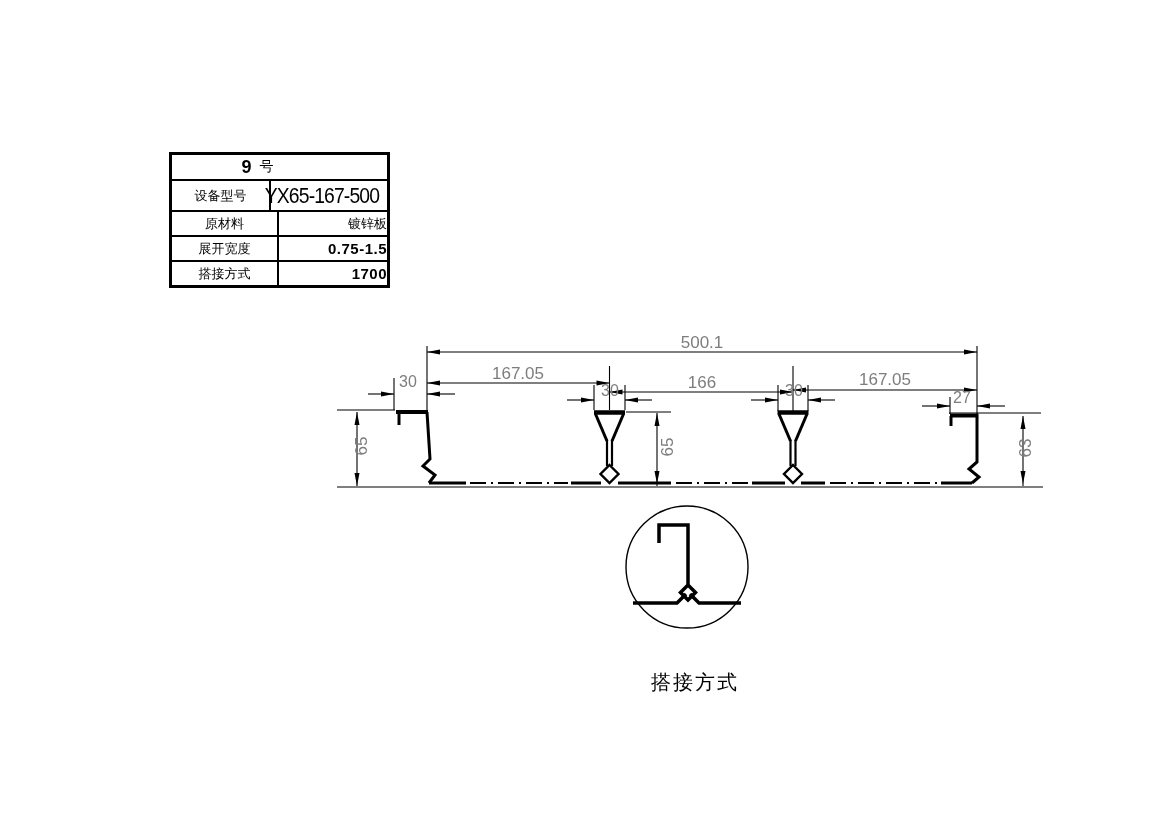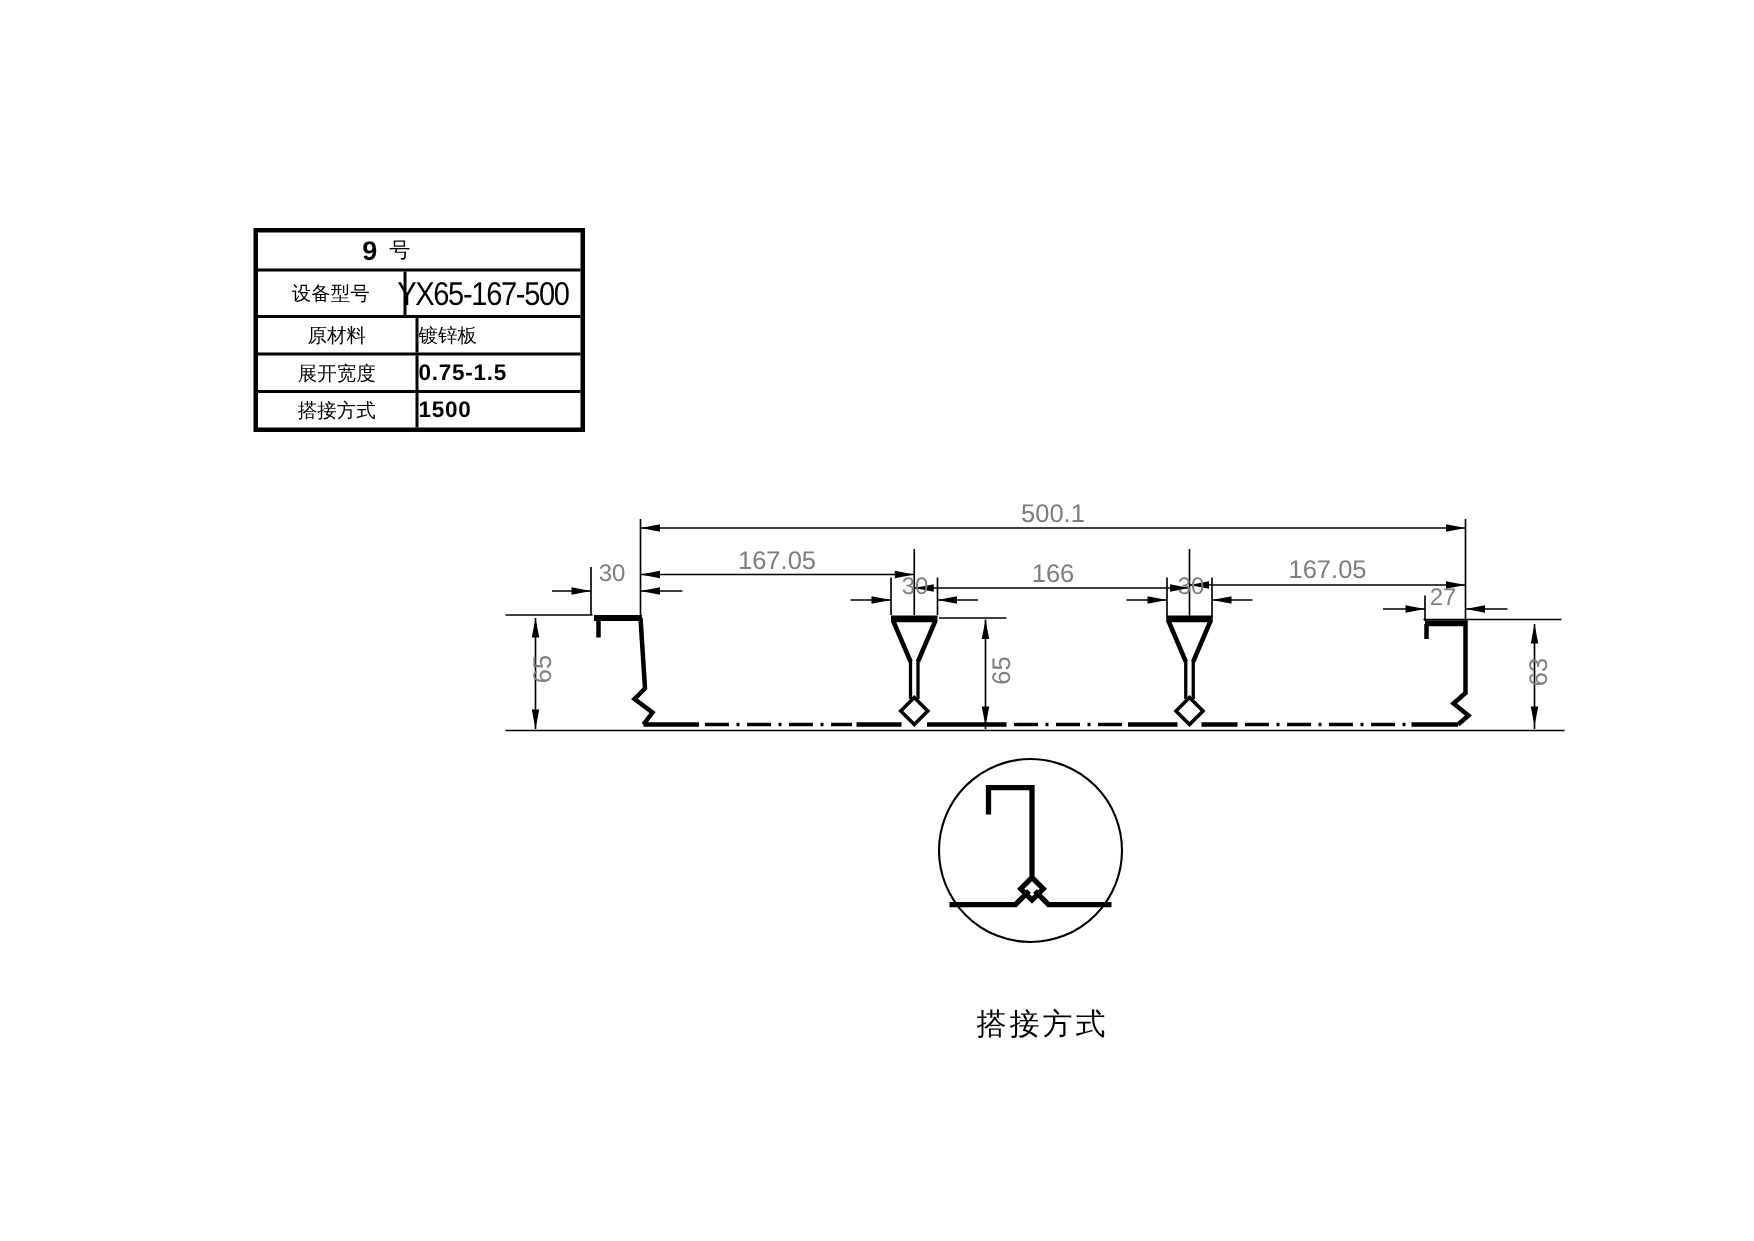--- a/index.html
+++ b/index.html
@@ -7,21 +7,21 @@
          font-family:"Liberation Sans",sans-serif;color:#000;}
   
   .spec-table{position:absolute;left:169px;top:152px;width:215px;border:3px solid #000;background:#fff;}
   .t-row{display:flex;align-items:center;border-top:2.5px solid #000;}
   .t-row:first-child{border-top:none;}
   .t-header{height:24px;justify-content:center;}
   .t-header .num{font-weight:bold;font-size:18px;letter-spacing:1px;margin-right:7px;transform:translateX(-22px);}
   .t-header .suffix{font-size:14px;transform:translateX(-22px);}
   .cell-label{width:105px;align-self:stretch;display:flex;align-items:center;justify-content:center;
               border-right:2.5px solid #000;font-size:13px;}
-  .cell-value{flex:1;text-align:left;font-size:13px;}
+  .cell-value{flex:1;text-align:right;font-size:13px;}
   .row-model{height:29px;}
   .row-sm{height:23px;}
   .val-big{font-size:22px;white-space:nowrap;transform:scaleX(0.88);transform-origin:center;
            letter-spacing:-1px;margin-left:-14px;}
   .val-bold{font-weight:bold;font-size:15px;letter-spacing:0.5px;}
   
   svg{position:absolute;left:0;top:0;}
   svg text{font-family:"Liberation Sans",sans-serif;}
   .dim-txt{fill:#7d7d7d;font-size:17px;}
   .dim-txt-sm{fill:#7d7d7d;font-size:16px;}
@@ -44,21 +44,21 @@
     <div class="t-row row-sm">
       <div class="cell-label">原材料</div>
       <div class="cell-value">镀锌板</div>
     </div>
     <div class="t-row row-sm">
       <div class="cell-label">展开宽度</div>
       <div class="cell-value val-bold">0.75-1.5</div>
     </div>
     <div class="t-row row-sm">
       <div class="cell-label">搭接方式</div>
-      <div class="cell-value val-bold">1500</div>
+      <div class="cell-value val-bold">1700</div>
     </div>
   </div>
 
   <svg width="1169" height="827" viewBox="0 0 1169 827">
 
     <g stroke="#000" stroke-width="1.1">
       <line x1="394" y1="378" x2="394" y2="410"></line>
       <line x1="427" y1="346" x2="427" y2="410"></line>
       <line x1="594" y1="385" x2="594" y2="410"></line>
       <line x1="625" y1="385" x2="625" y2="410"></line>

